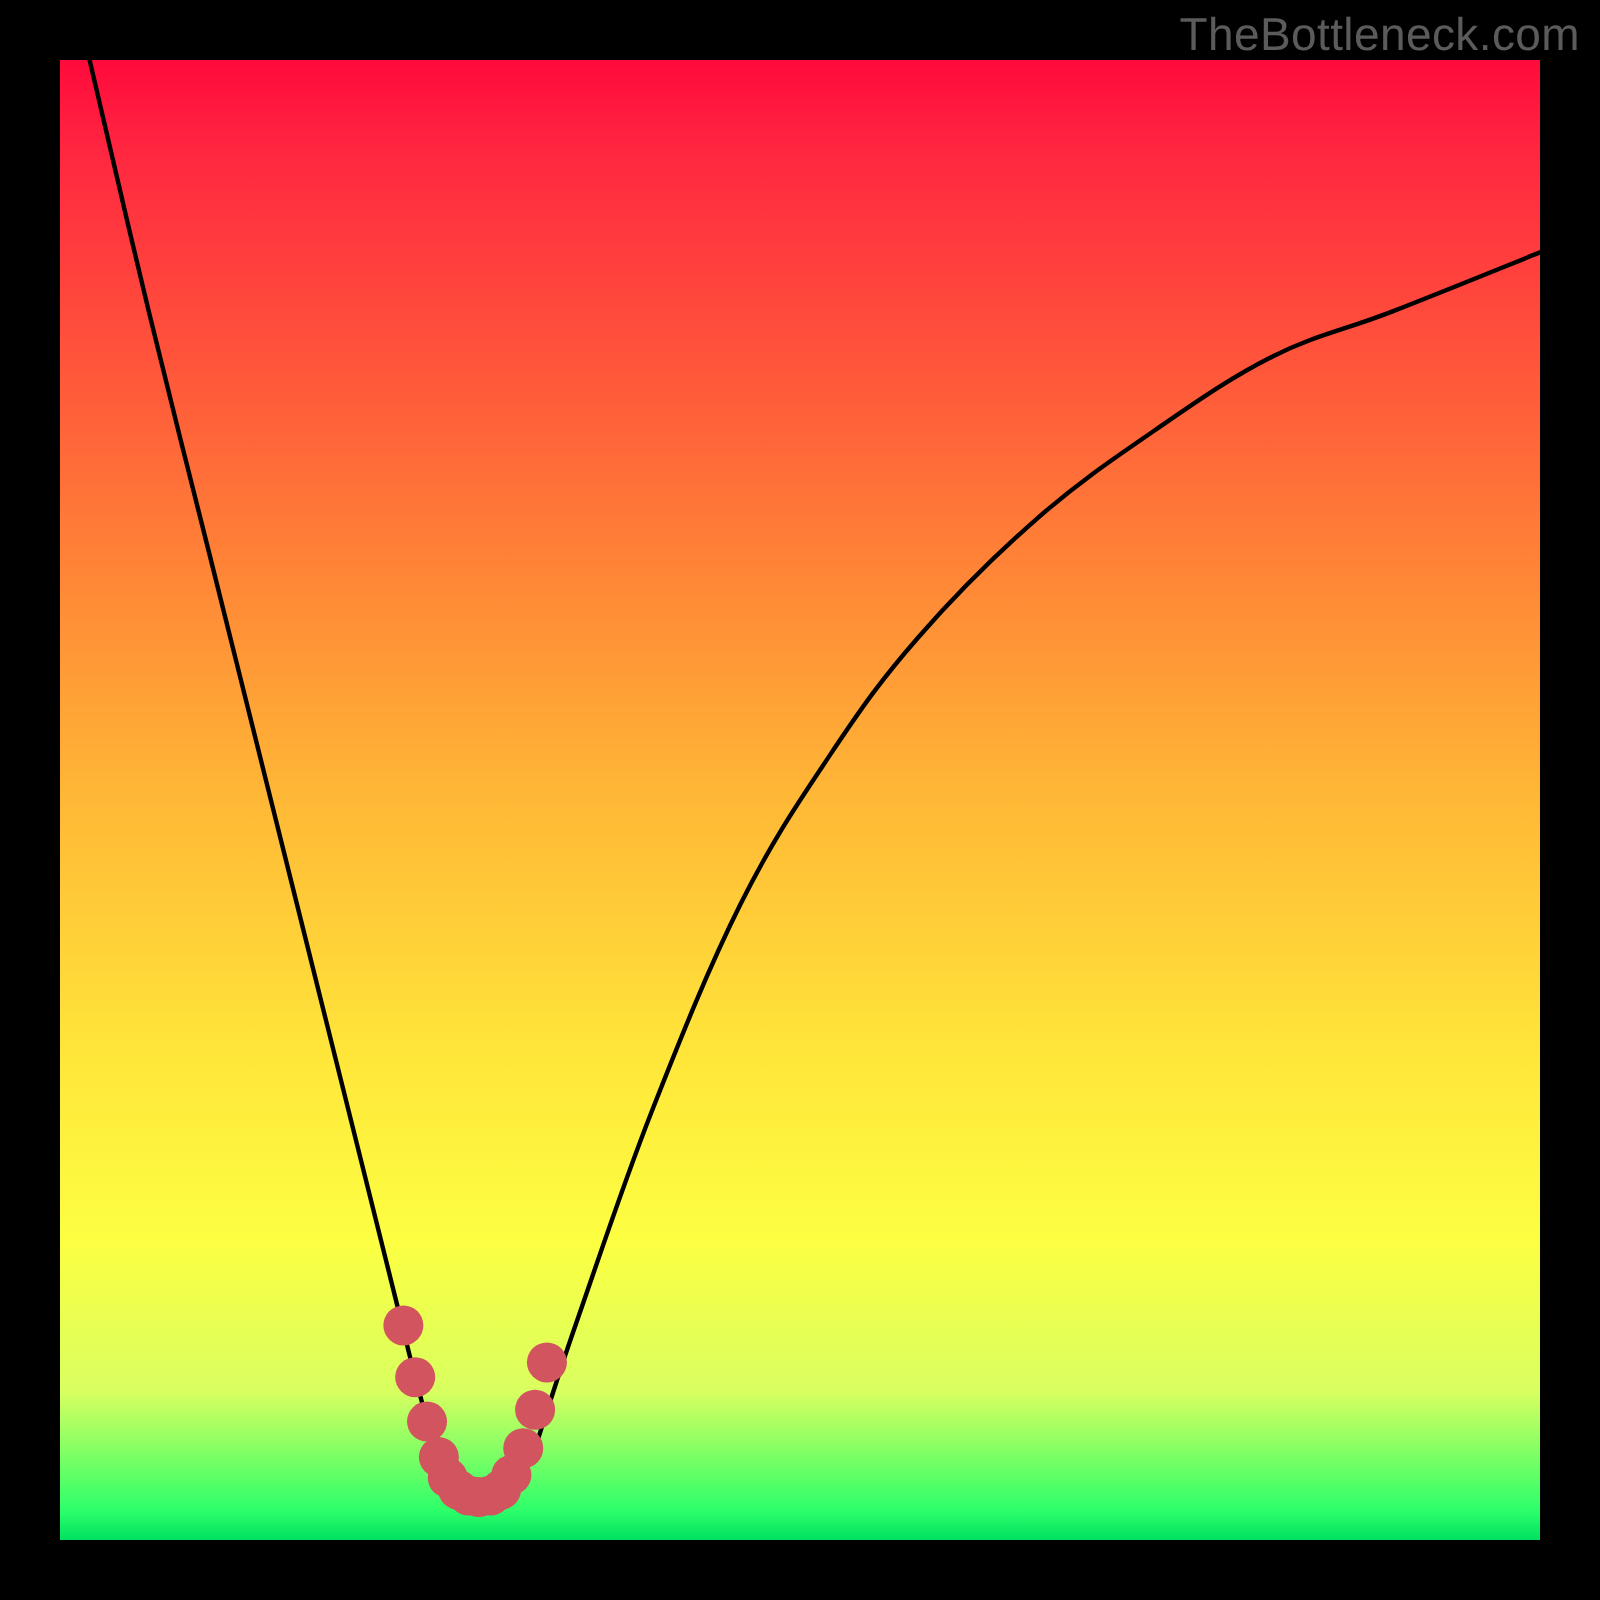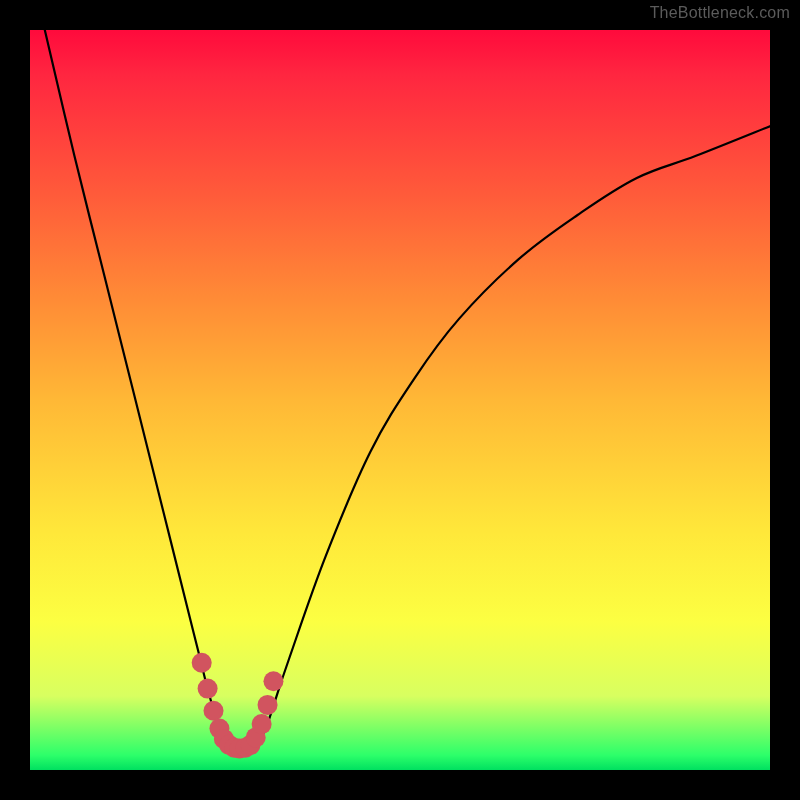--- a/index.html
+++ b/index.html
@@ -29,21 +29,21 @@
       #d8ff60 90%,
       #2dff6a 98%,
       #00e060 100%
     );
   }
   .watermark {
     position: absolute;
     top: 4px;
     right: 10px;
     color: #5b5b5b;
-    font-size: 16px;
+    font-size: 23px;
     letter-spacing: 0.2px;
     z-index: 10;
   }
   svg {
     position: absolute;
     left: 0;
     top: 0;
   }
 </style>
 </head>

